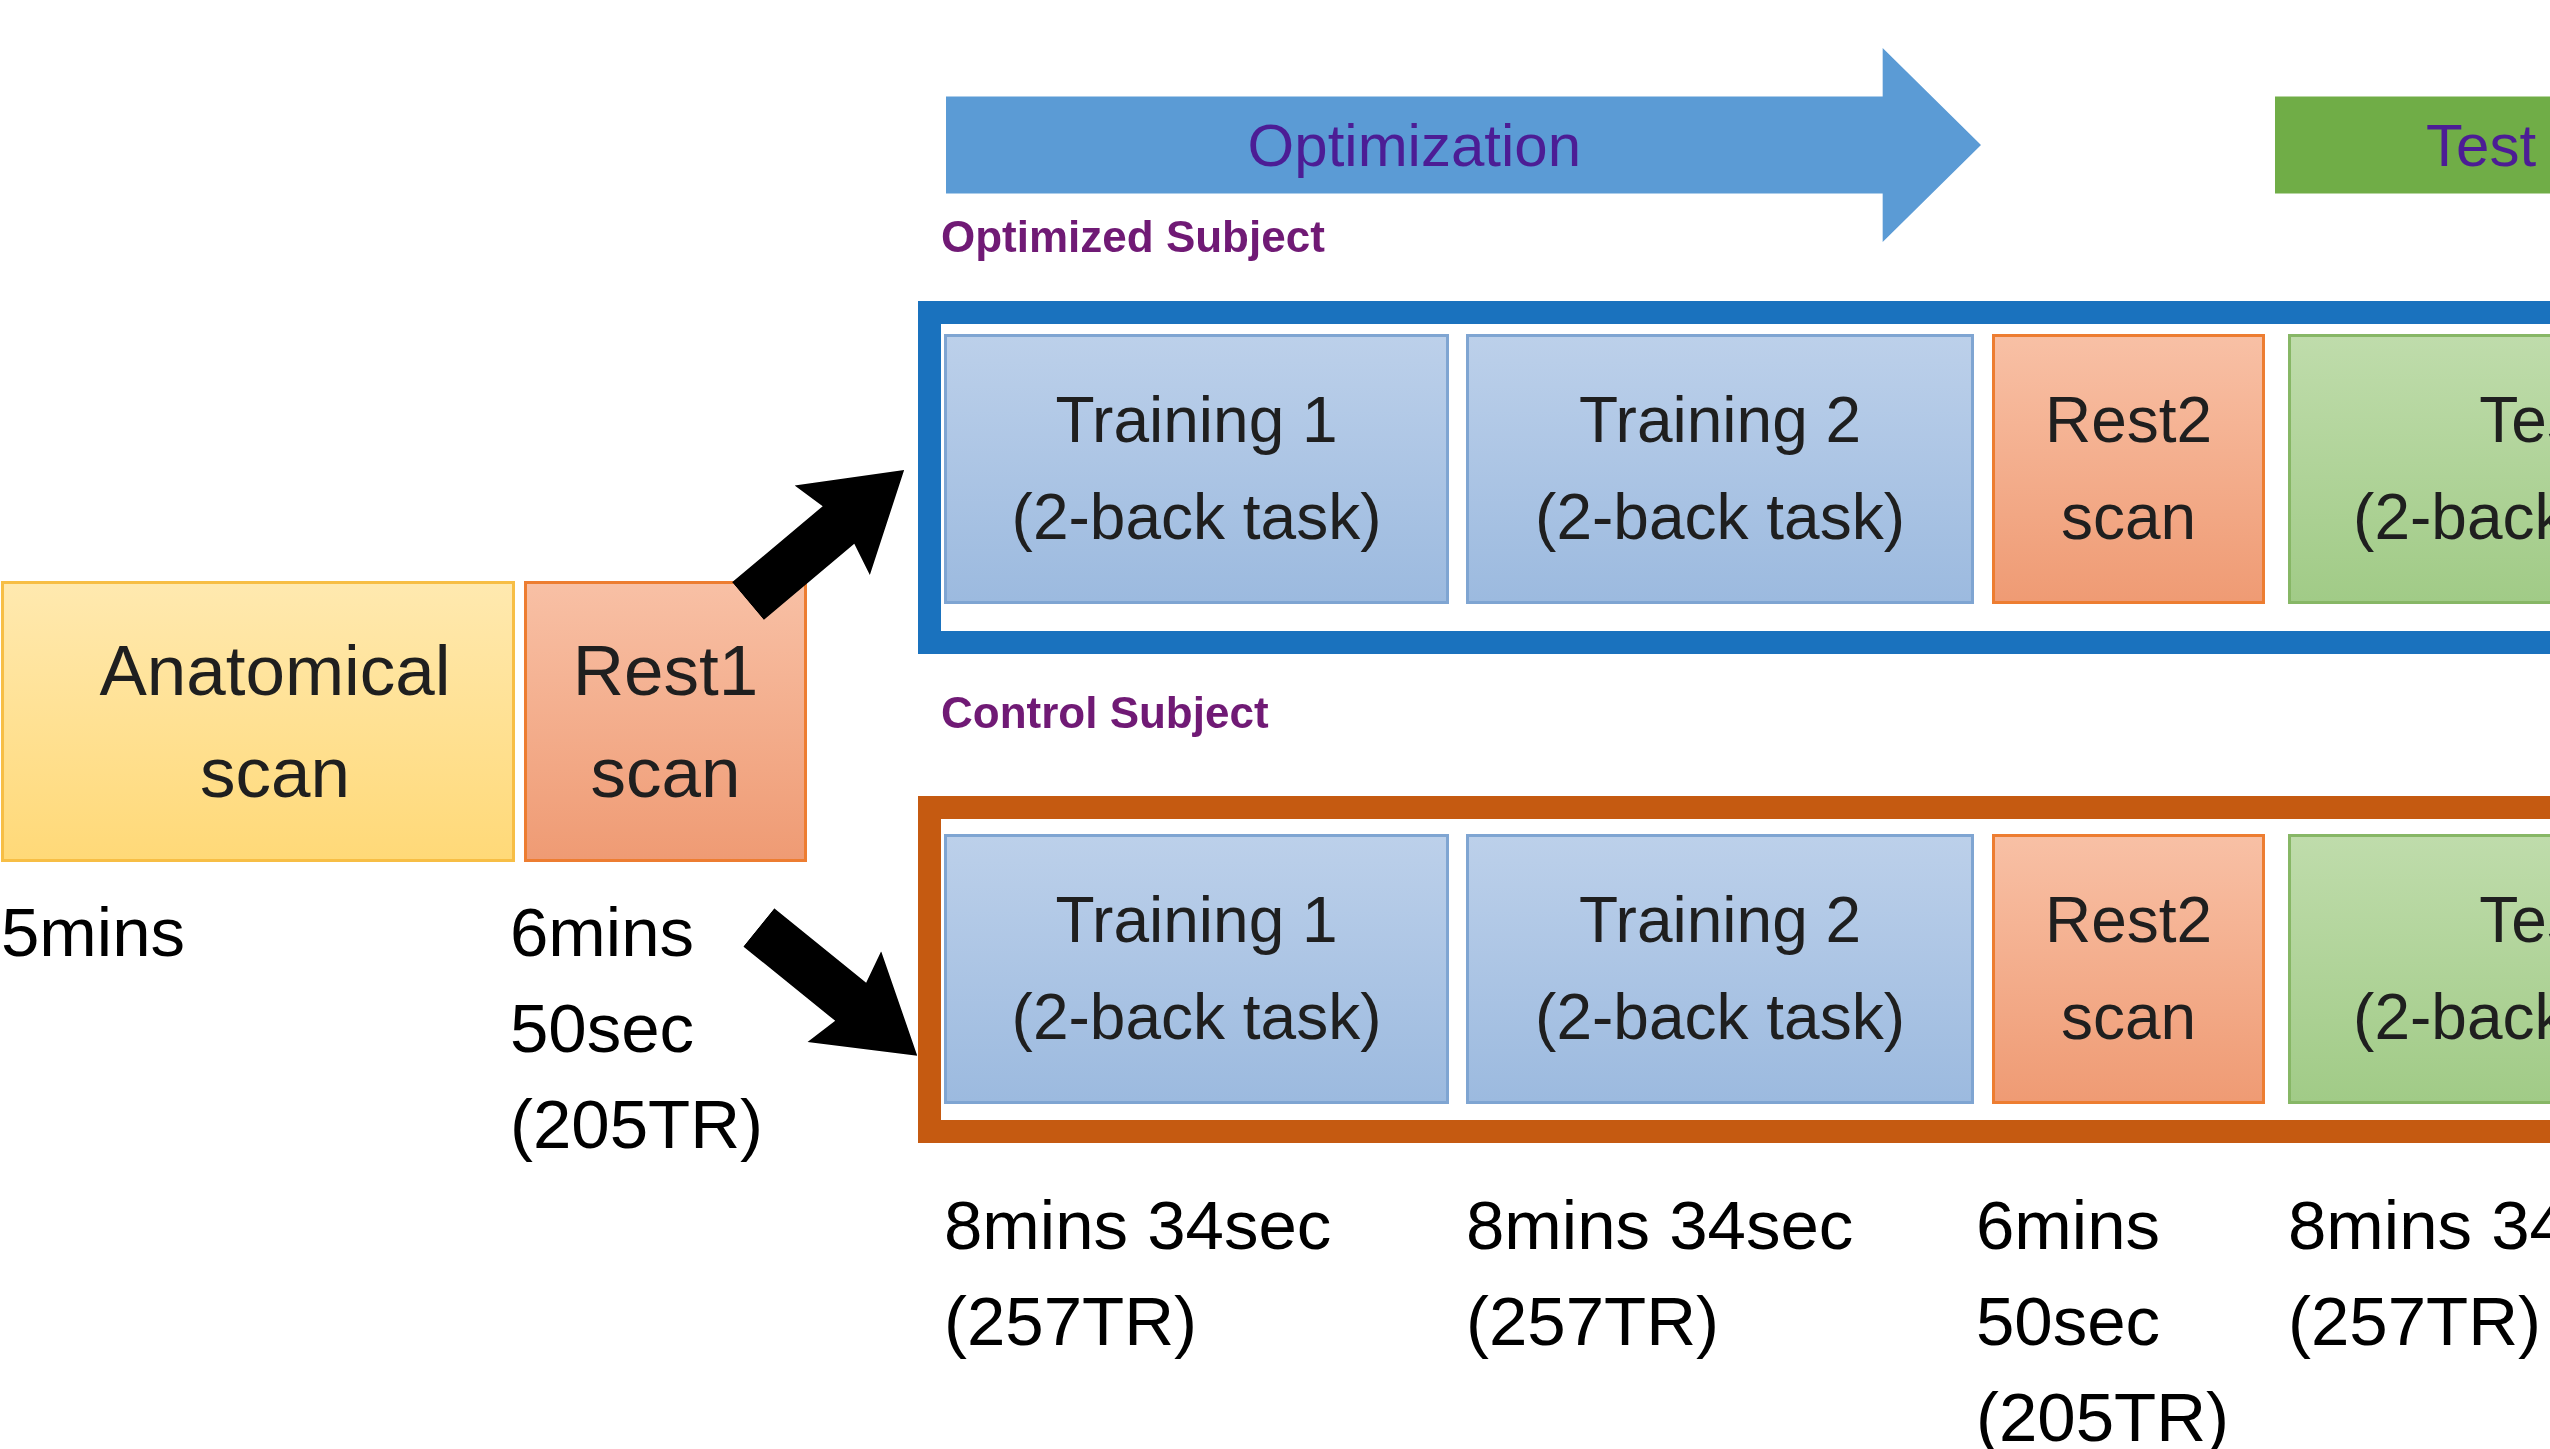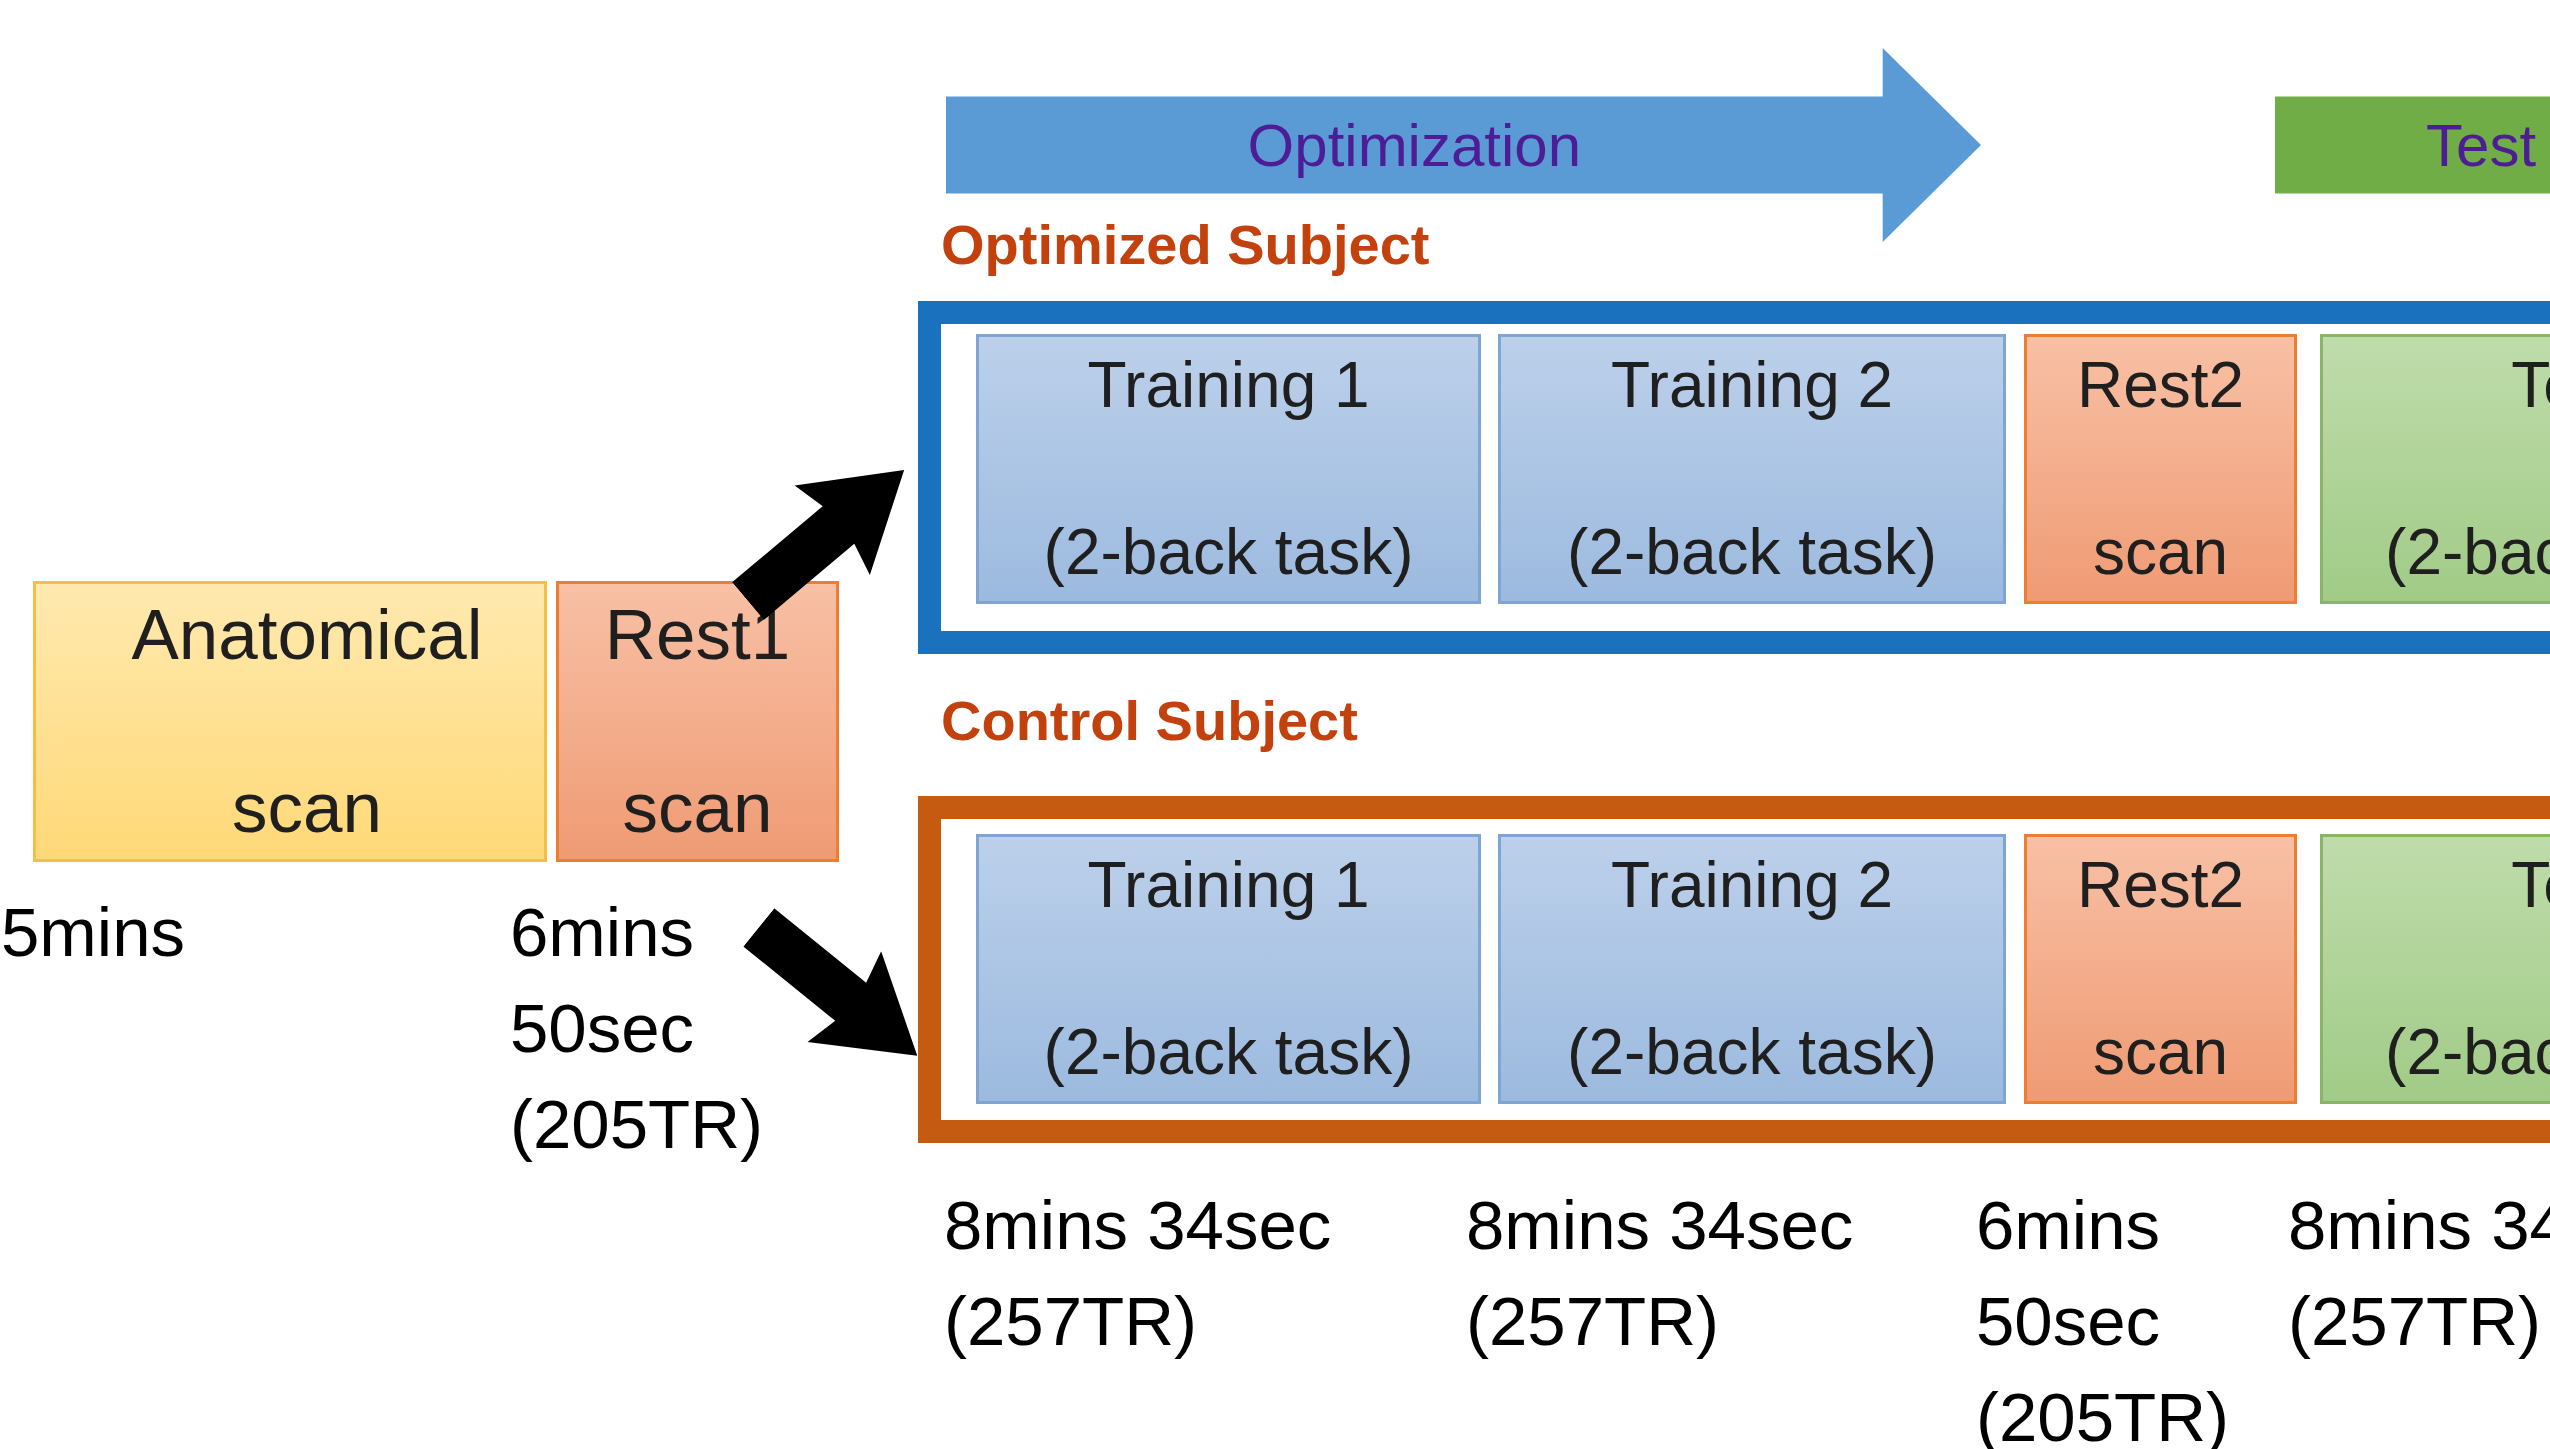--- a/index.html
+++ b/index.html
@@ -21,30 +21,30 @@
     clip-path:polygon(0 25%,90.5% 25%,90.5% 0,100% 50%,90.5% 100%,90.5% 75%,0 75%);
   }
   .arrow-opt .shaft-label{width:90.5%;}
   .arrow-test{
     left:2275px;top:48px;width:510px;height:194px;
     background:var(--test_arrow,#70AD47);
     clip-path:polygon(0 25%,80.8% 25%,80.8% 0,100% 50%,80.8% 100%,80.8% 75%,0 75%);
   }
   .arrow-test .shaft-label{width:80.8%;}
   
-  .section-title{font-size:56px;font-weight:700;color:#c2410c;white-space:nowrap;}
+  .section-title{font-size:44px;font-weight:700;color:#701a75;white-space:nowrap;}
   
   .outer-frame{background:#fff;box-sizing:border-box;}
   .frame-optimized{left:918px;top:301px;width:1897px;height:353px;border:23px solid var(--optimized_frame,#1A72BE);}
   .frame-control{left:918px;top:796px;width:1897px;height:347px;border:23px solid var(--control_frame,#C55A11);}
   
   .box{
     box-sizing:border-box;display:flex;flex-direction:column;
-    align-items:center;justify-content:space-between;text-align:center;
-    font-size:64px;line-height:97px;color:#1f1f1f;margin-left:32px;
+    align-items:center;justify-content:center;text-align:center;
+    font-size:64px;line-height:97px;color:#1f1f1f;
   }
   .side-box{font-size:71px;line-height:102px;}
   .fill-training{
     background:linear-gradient(180deg,var(--training_fill_light,#BCD0EA),var(--training_fill_dark,#9CBADF));
     border:3.1px solid var(--training_border,#7FA5D2);
   }
   .fill-rest{
     background:linear-gradient(180deg,var(--rest_fill_light,#F8C0A5),var(--rest_fill_dark,#EF9B74));
     border:3.1px solid var(--rest_border,#ED7D31);
   }

